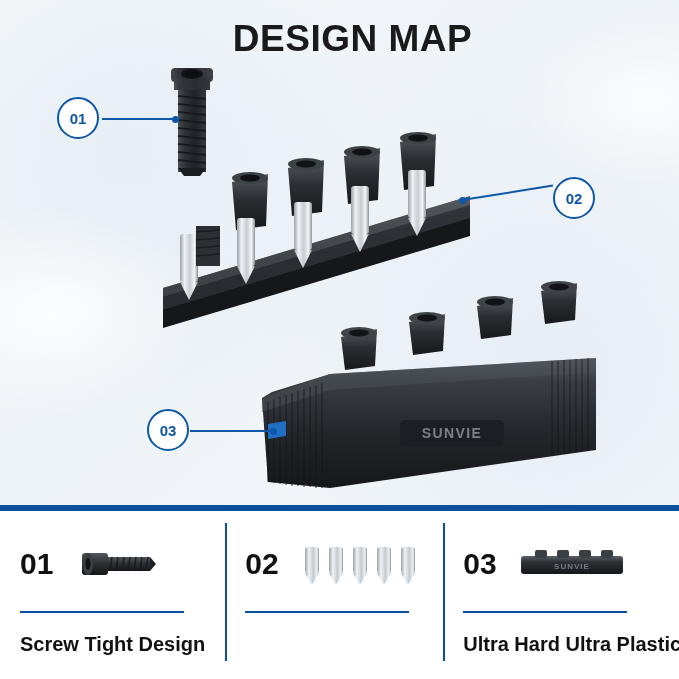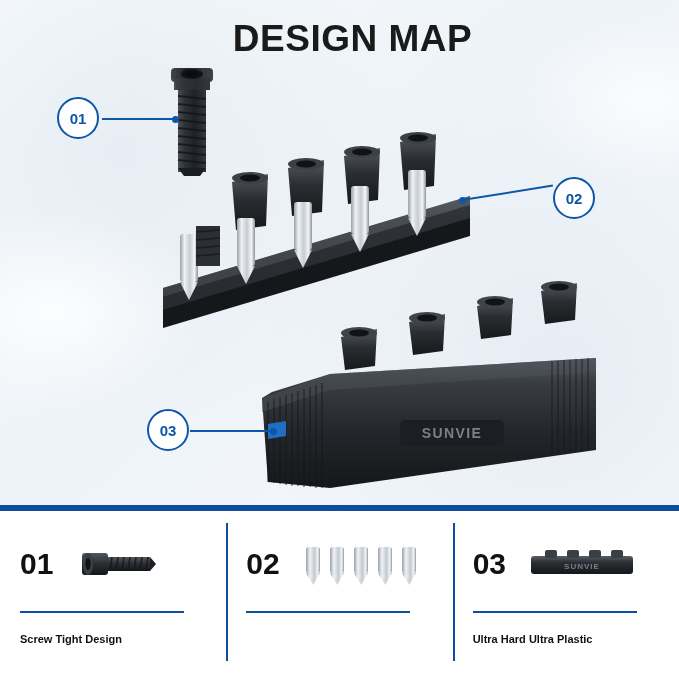--- a/index.html
+++ b/index.html
@@ -113,21 +113,21 @@
     min-width: 40px;
   }
   .feature-rule {
     margin-top: 16px;
     width: 164px;
     height: 2px;
     background: #0b4f9e;
   }
   .feature-caption {
     margin-top: 20px;
-    font-size: 11px;
+    font-size: 20px;
     font-weight: bold;
     color: #111111;
     white-space: nowrap;
   }
   .icon-box { display: flex; align-items: center; justify-content: flex-start; }
 </style>
 </head>
 <body>
 
 <div class="page">

